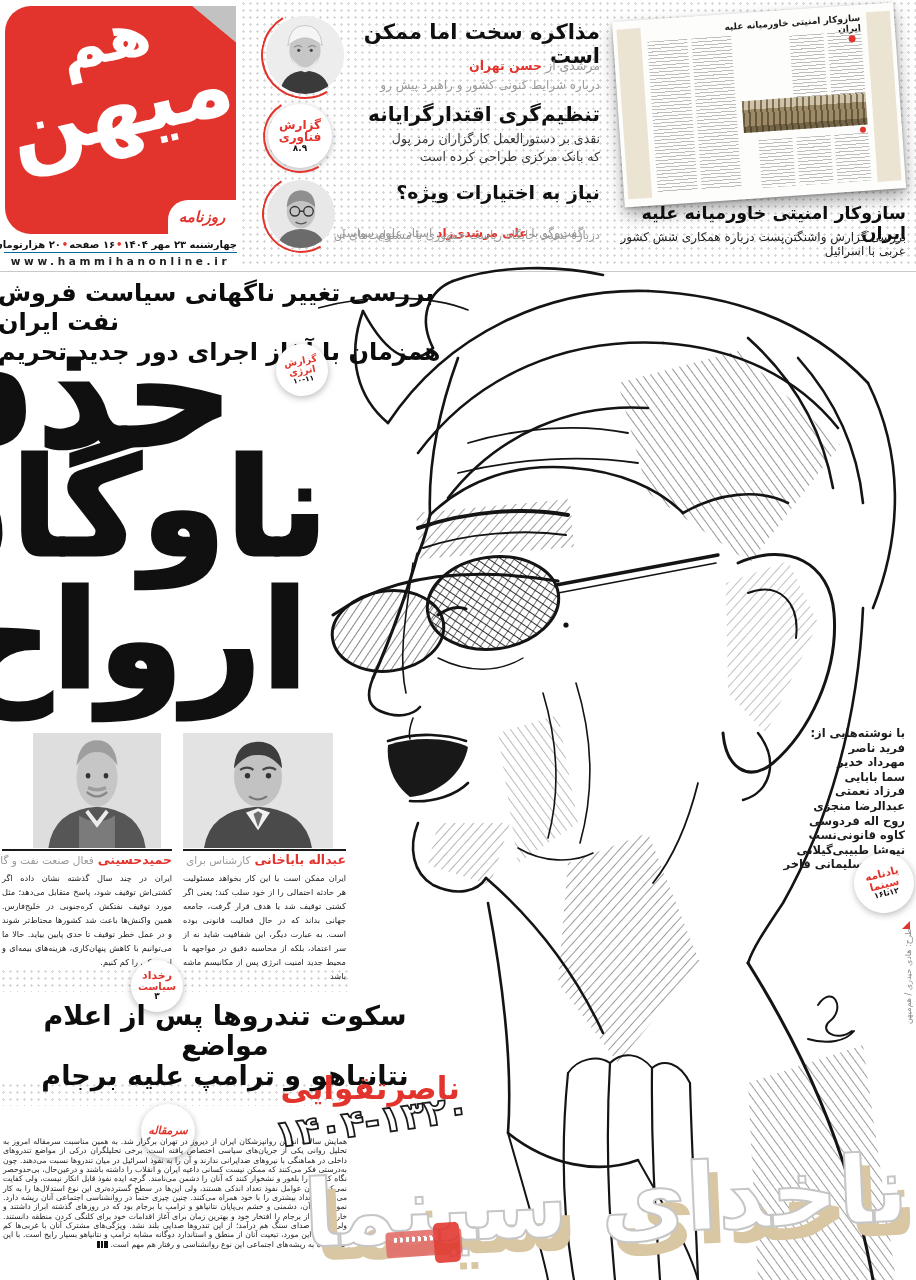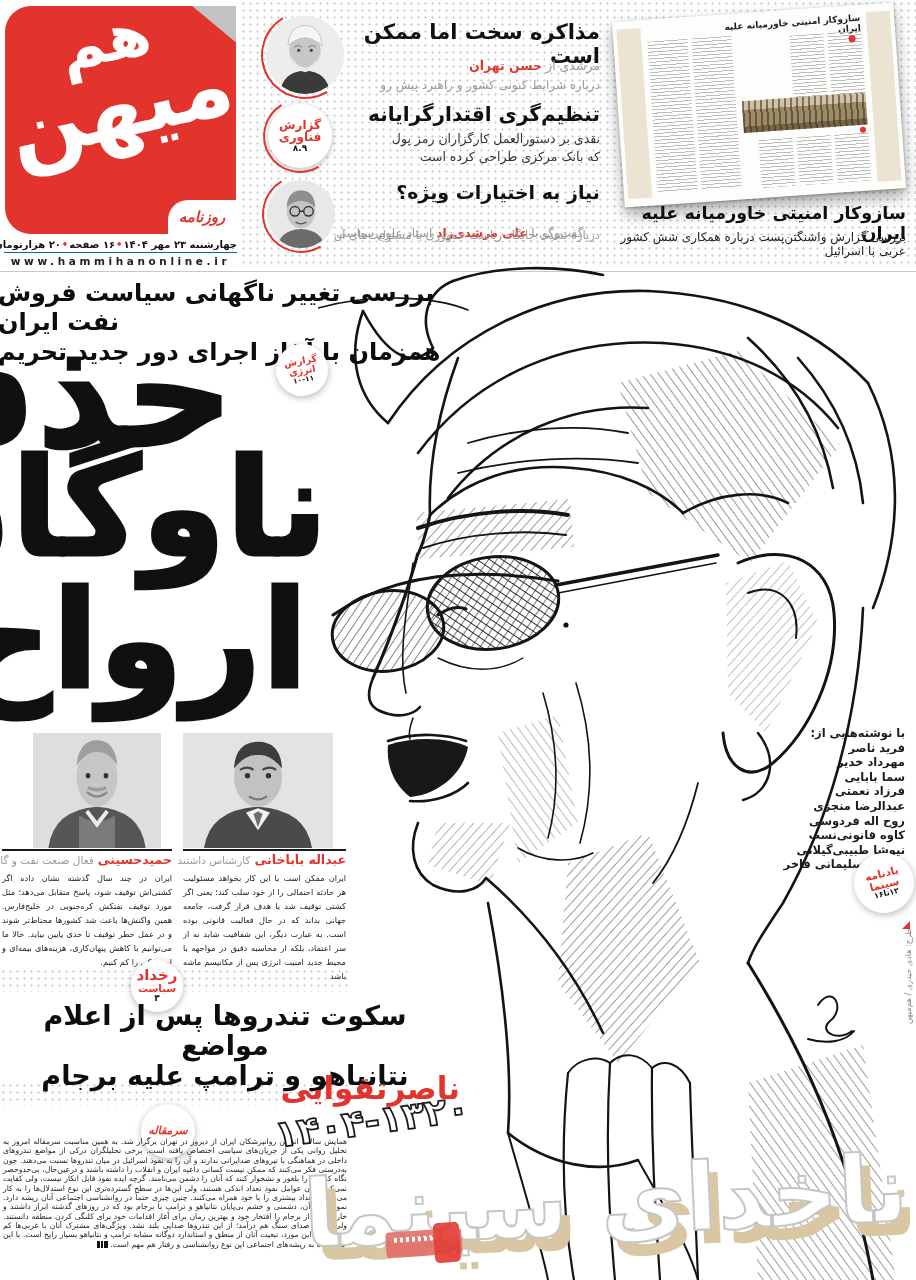--- a/index.html
+++ b/index.html
@@ -351,33 +351,33 @@
         <circle cx="57" cy="29" r="1.8" fill="#333"></circle>
       <path d="M42,40 q8,6 16,0" stroke="#888" fill="none" stroke-width="1.6"></path>
       <path d="M43,37 q7,3 14,0" stroke="#9c9c9c" fill="none" stroke-width="2.4"></path>
     </svg>
   </div>
 
   <div class="abs cap-rule" style="left:183px;width:163px;"></div>
   <div class="abs cap-rule" style="left:2px;width:170px;"></div>
   <div class="abs caption" style="left:183px;width:163px;">
     <b>عبداله باباخانی</b>
-    <span>کارشناس داشتند</span>
+    <span>کارشناس برای</span>
   </div>
   <div class="abs caption" style="left:2px;width:170px;">
     <b>حمیدحسینی</b>
     <span>فعال صنعت نفت و گاز</span>
   </div>
 
   <div class="abs quote" style="left:183px;width:163px;">ایران ممکن است با این کار بخواهد مسئولیت هر حادثه احتمالی را از خود سلب کند؛ یعنی اگر کشتی توقیف شد یا هدف قرار گرفت، جامعه جهانی بداند که در حال فعالیت قانونی بوده است. به عبارت دیگر، این شفافیت شاید نه از سر اعتماد، بلکه از محاسبه دقیق در مواجهه با محیط جدید امنیت انرژی پس از مکانیسم ماشه باشد</div>
   <div class="abs quote" style="left:2px;width:170px;">ایران در چند سال گذشته نشان داده اگر کشتی‌اش توقیف شود، پاسخ متقابل می‌دهد؛ مثل مورد توقیف نفتکش کره‌جنوبی در خلیج‌فارس. همین واکنش‌ها باعث شد کشورها محتاط‌تر شوند و در عمل خطر توقیف تا حدی پایین بیاید. حالا ما می‌توانیم با کاهش پنهان‌کاری، هزینه‌های بیمه‌ای و لجستیکی را کم کنیم.</div>
 
   <div class="abs dots dotband" style="left:0;top:968px;width:350px;"></div>
   <div class="abs badge" style="left:131px;top:960px;width:52px;height:52px;">
-    <div class="bt" style="font-size:15px;">رخداد</div>
+    <div class="bt" style="font-size:11px;">رخداد</div>
     <div class="bt" style="font-size:10px;">سیاست</div>
     <div class="bp" style="font-size:9px;">۳</div>
   </div>
   <div class="abs" id="politics-head">
     <div>سکوت تندروها پس از اعلام مواضع</div>
     <div>نتانیاهو و ترامپ علیه برجام</div>
   </div>
 
   <div class="abs dots dotband" style="left:0;top:1082px;width:350px;"></div>
   <div class="abs badge" style="left:141px;top:1104px;width:54px;height:54px;align-items:center;">

